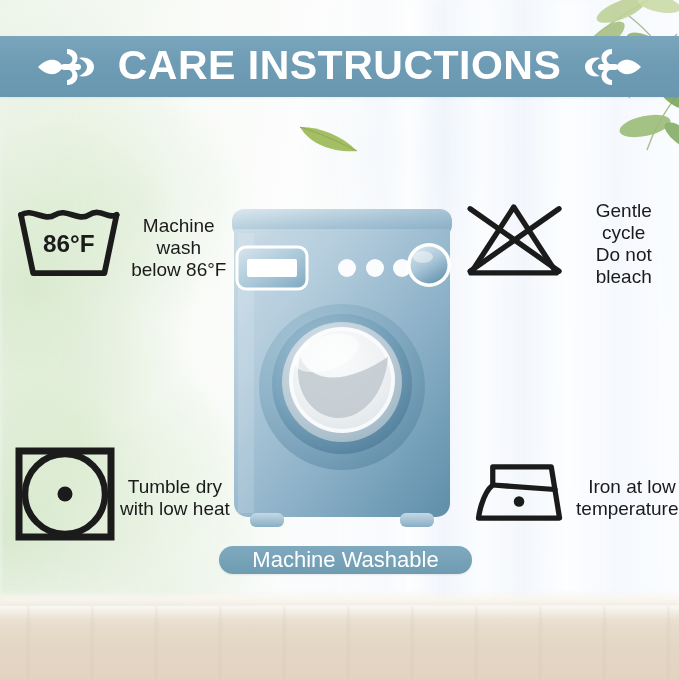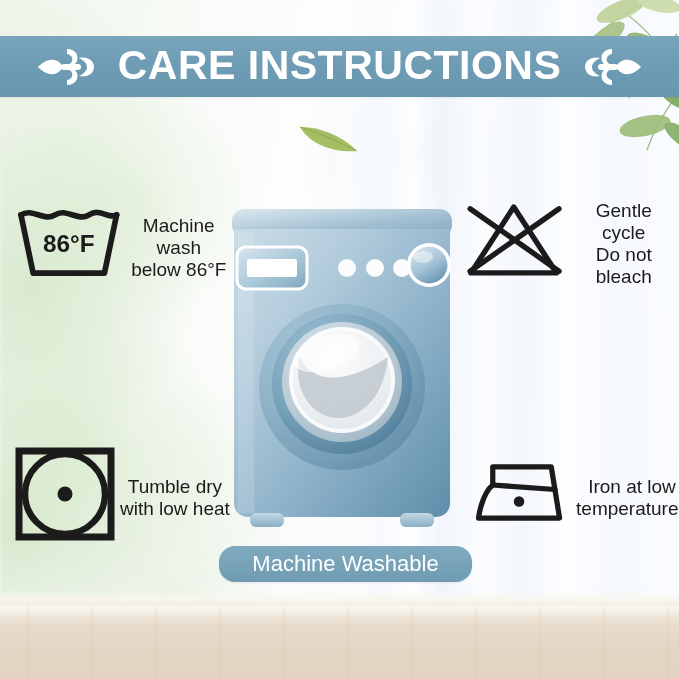--- a/index.html
+++ b/index.html
@@ -184,21 +184,21 @@
     width: 228px;
     height: 332px;
   }
 
   
   .badge {
     position: absolute;
     left: 219px;
     top: 546px;
     width: 253px;
-    height: 36px;
+    height: 28px;
     border-radius: 16px;
     background: linear-gradient(180deg, #7FA9BE 0%, #6F9CB2 100%);
     display: flex;
     align-items: center;
     justify-content: center;
     box-shadow: 0 1px 2px rgba(0,0,0,0.08);
   }
   .badge-text {
     color: #ffffff;
     font-size: 22px;

